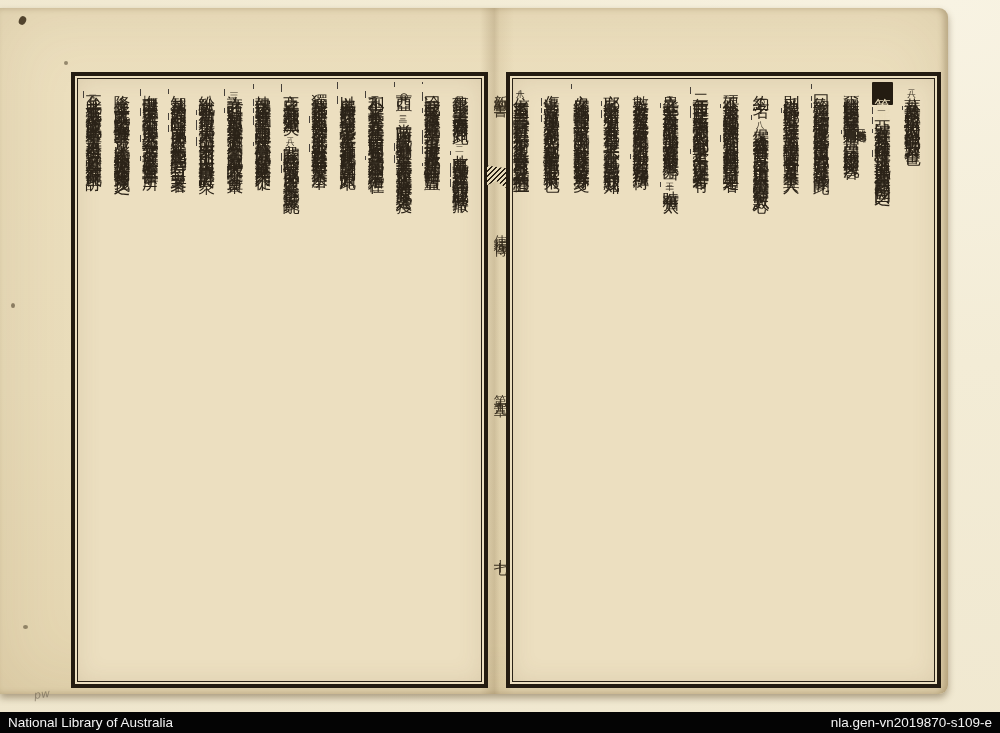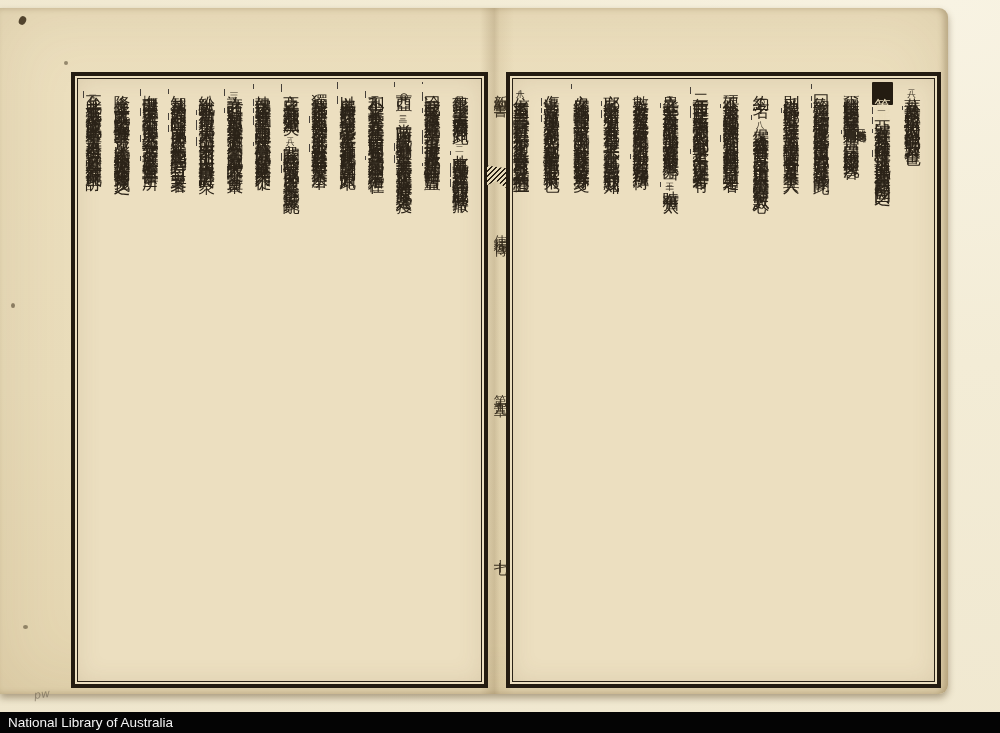--- a/index.html
+++ b/index.html
@@ -103,14 +103,15 @@
   <div class="spine spine-folio">十七</div>
 
   <div class="speck speck1"></div>
   <div class="speck speck2"></div>
   <div class="speck speck3"></div>
   <div class="speck speck4"></div>
   <div class="pencil">pw</div>
 
   <div class="footer">
     <span>National Library of Australia</span>
+    <span>nla.gen-vn2019870-s109-e</span>
   </div>
 </div>
 
 </body></html>

